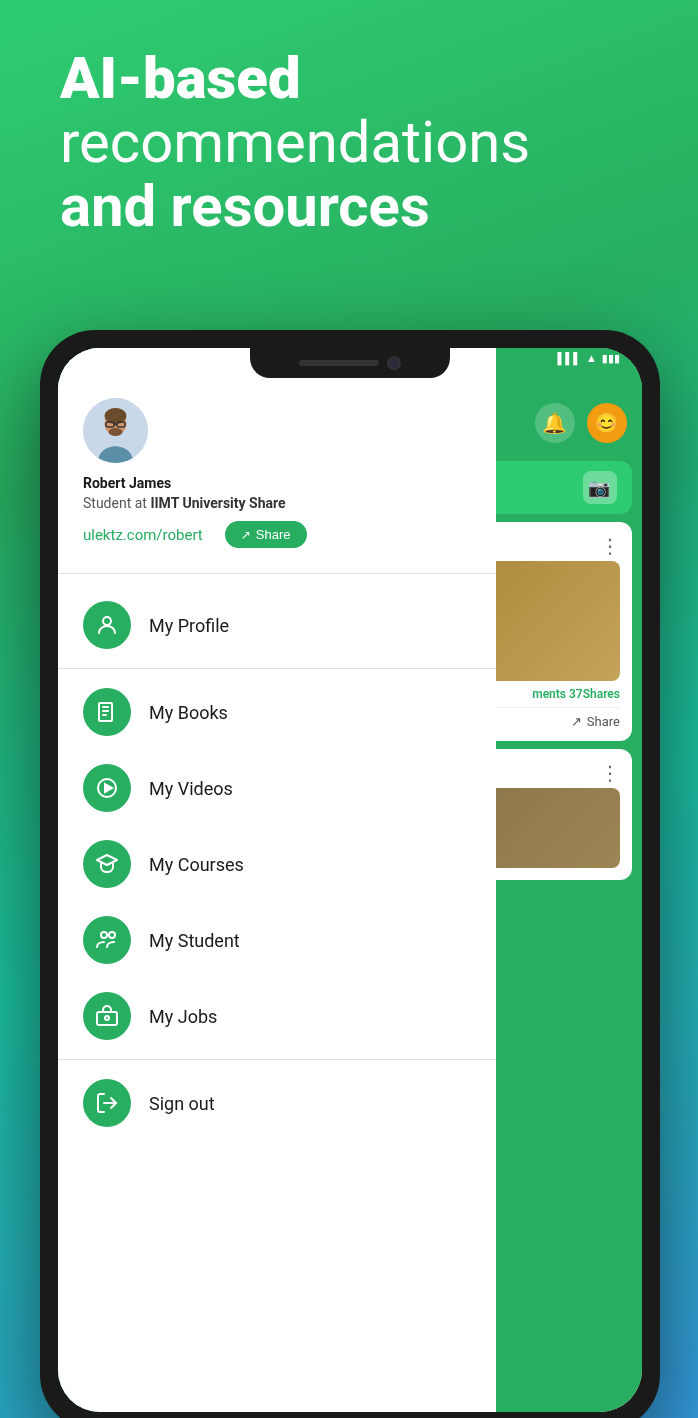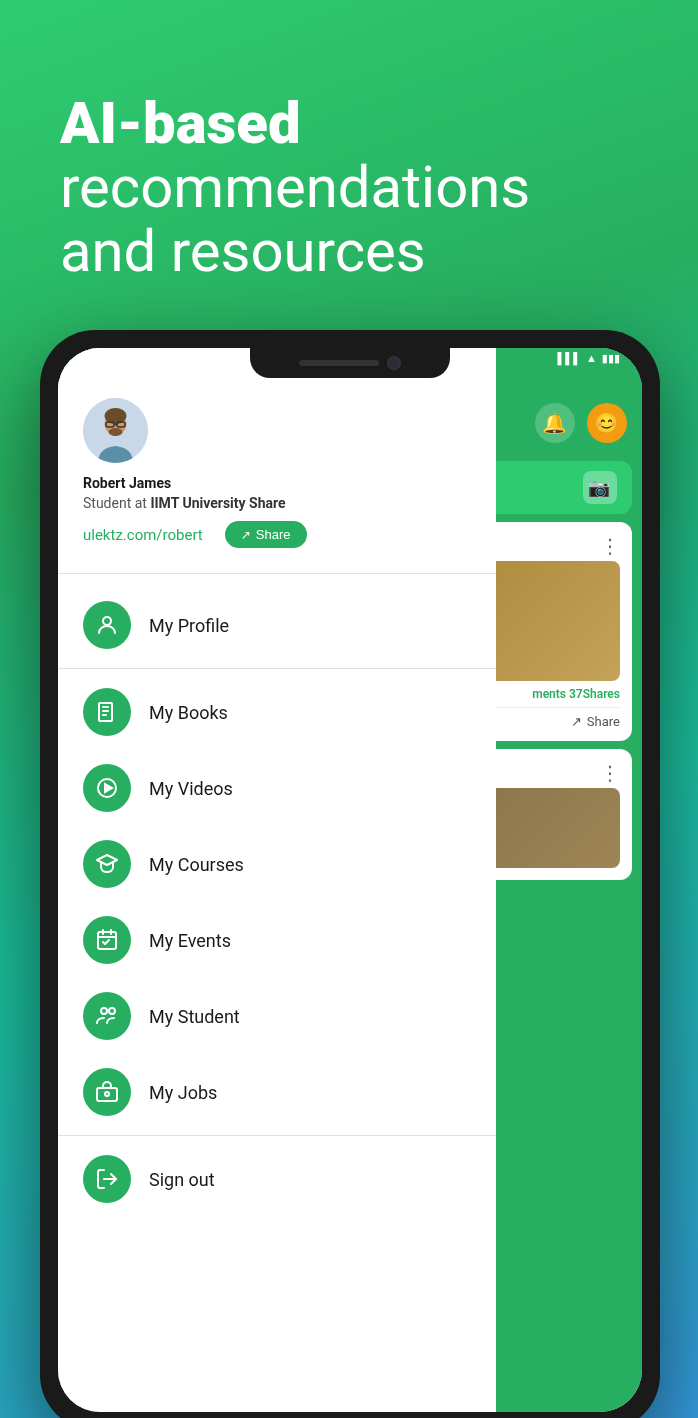--- a/index.html
+++ b/index.html
@@ -5,21 +5,21 @@
     * { margin: 0; padding: 0; box-sizing: border-box; }
     body {
       width: 698px;
       height: 1418px;
       overflow: hidden;
       font-family: -apple-system, BlinkMacSystemFont, 'Segoe UI', Roboto, sans-serif;
       background: linear-gradient(160deg, #2ecc71 0%, #27ae60 30%, #1abc9c 60%, #3498db 100%);
     }
 
     .header-text {
-      padding: 92px 60px 30px 60px;
+      padding: 47px 60px 30px 60px;
     }
 
     .header-text h1 {
       font-size: 58px;
       font-weight: 900;
       color: #ffffff;
       line-height: 1.1;
     }
 
     .phone-wrapper {
@@ -368,21 +368,21 @@
 
   </style>
 </head>
 <body>
 
 <div style="position:relative; z-index:1;">
   <div class="header-text">
     <h1>
       <span>AI-based</span><br>
       <span style="font-weight:400;">recommendations</span><br>
-      <span style="font-weight:400;">and resources</span>
+      <span style="font-weight:700;">and resources</span>
     </h1>
   </div>
 </div>
 
 <div class="phone-wrapper">
   <div class="phone-shell">
 
     <div class="phone-notch">
       <div class="phone-notch-inner">
         <div class="notch-bar"></div>
@@ -515,33 +515,20 @@
           <div class="menu-item">
             <div class="menu-icon-circle">
               <svg viewBox="0 0 24 24">
                 <polygon points="12,3 22,8 12,13 2,8" stroke="white" stroke-width="2" fill="none" stroke-linejoin="round"></polygon>
                 <path d="M6 10v5c0 3 2.5 5 6 5s6-2 6-5v-5" stroke="white" stroke-width="2" fill="none"></path>
               </svg>
             </div>
             <span class="menu-label">My Courses</span>
           </div>
 
-          <div class="menu-item">
-            <div class="menu-icon-circle">
-              <svg viewBox="0 0 24 24">
-                <rect x="3" y="4" width="18" height="17" rx="2" stroke="white" stroke-width="2" fill="none"></rect>
-                <line x1="3" y1="9" x2="21" y2="9" stroke="white" stroke-width="2"></line>
-                <line x1="8" y1="2" x2="8" y2="6" stroke="white" stroke-width="2" stroke-linecap="round"></line>
-                <line x1="16" y1="2" x2="16" y2="6" stroke="white" stroke-width="2" stroke-linecap="round"></line>
-                <line x1="8" y1="14" x2="10" y2="16" stroke="white" stroke-width="2" stroke-linecap="round"></line>
-                <line x1="10" y1="16" x2="14" y2="12" stroke="white" stroke-width="2" stroke-linecap="round"></line>
-              </svg>
-            </div>
-            <span class="menu-label">My Events</span>
-          </div>
 
           <div class="menu-item">
             <div class="menu-icon-circle">
               <svg viewBox="0 0 24 24">
                 <circle cx="9" cy="7" r="3" stroke="white" stroke-width="2" fill="none"></circle>
                 <circle cx="17" cy="7" r="3" stroke="white" stroke-width="2" fill="none"></circle>
                 <path d="M2 19c0-3 3-5 7-5" stroke="white" stroke-width="2" fill="none" stroke-linecap="round"></path>
                 <path d="M12 19c0-3 3-5 7-5" stroke="white" stroke-width="2" fill="none" stroke-linecap="round"></path>
               </svg>
             </div>

